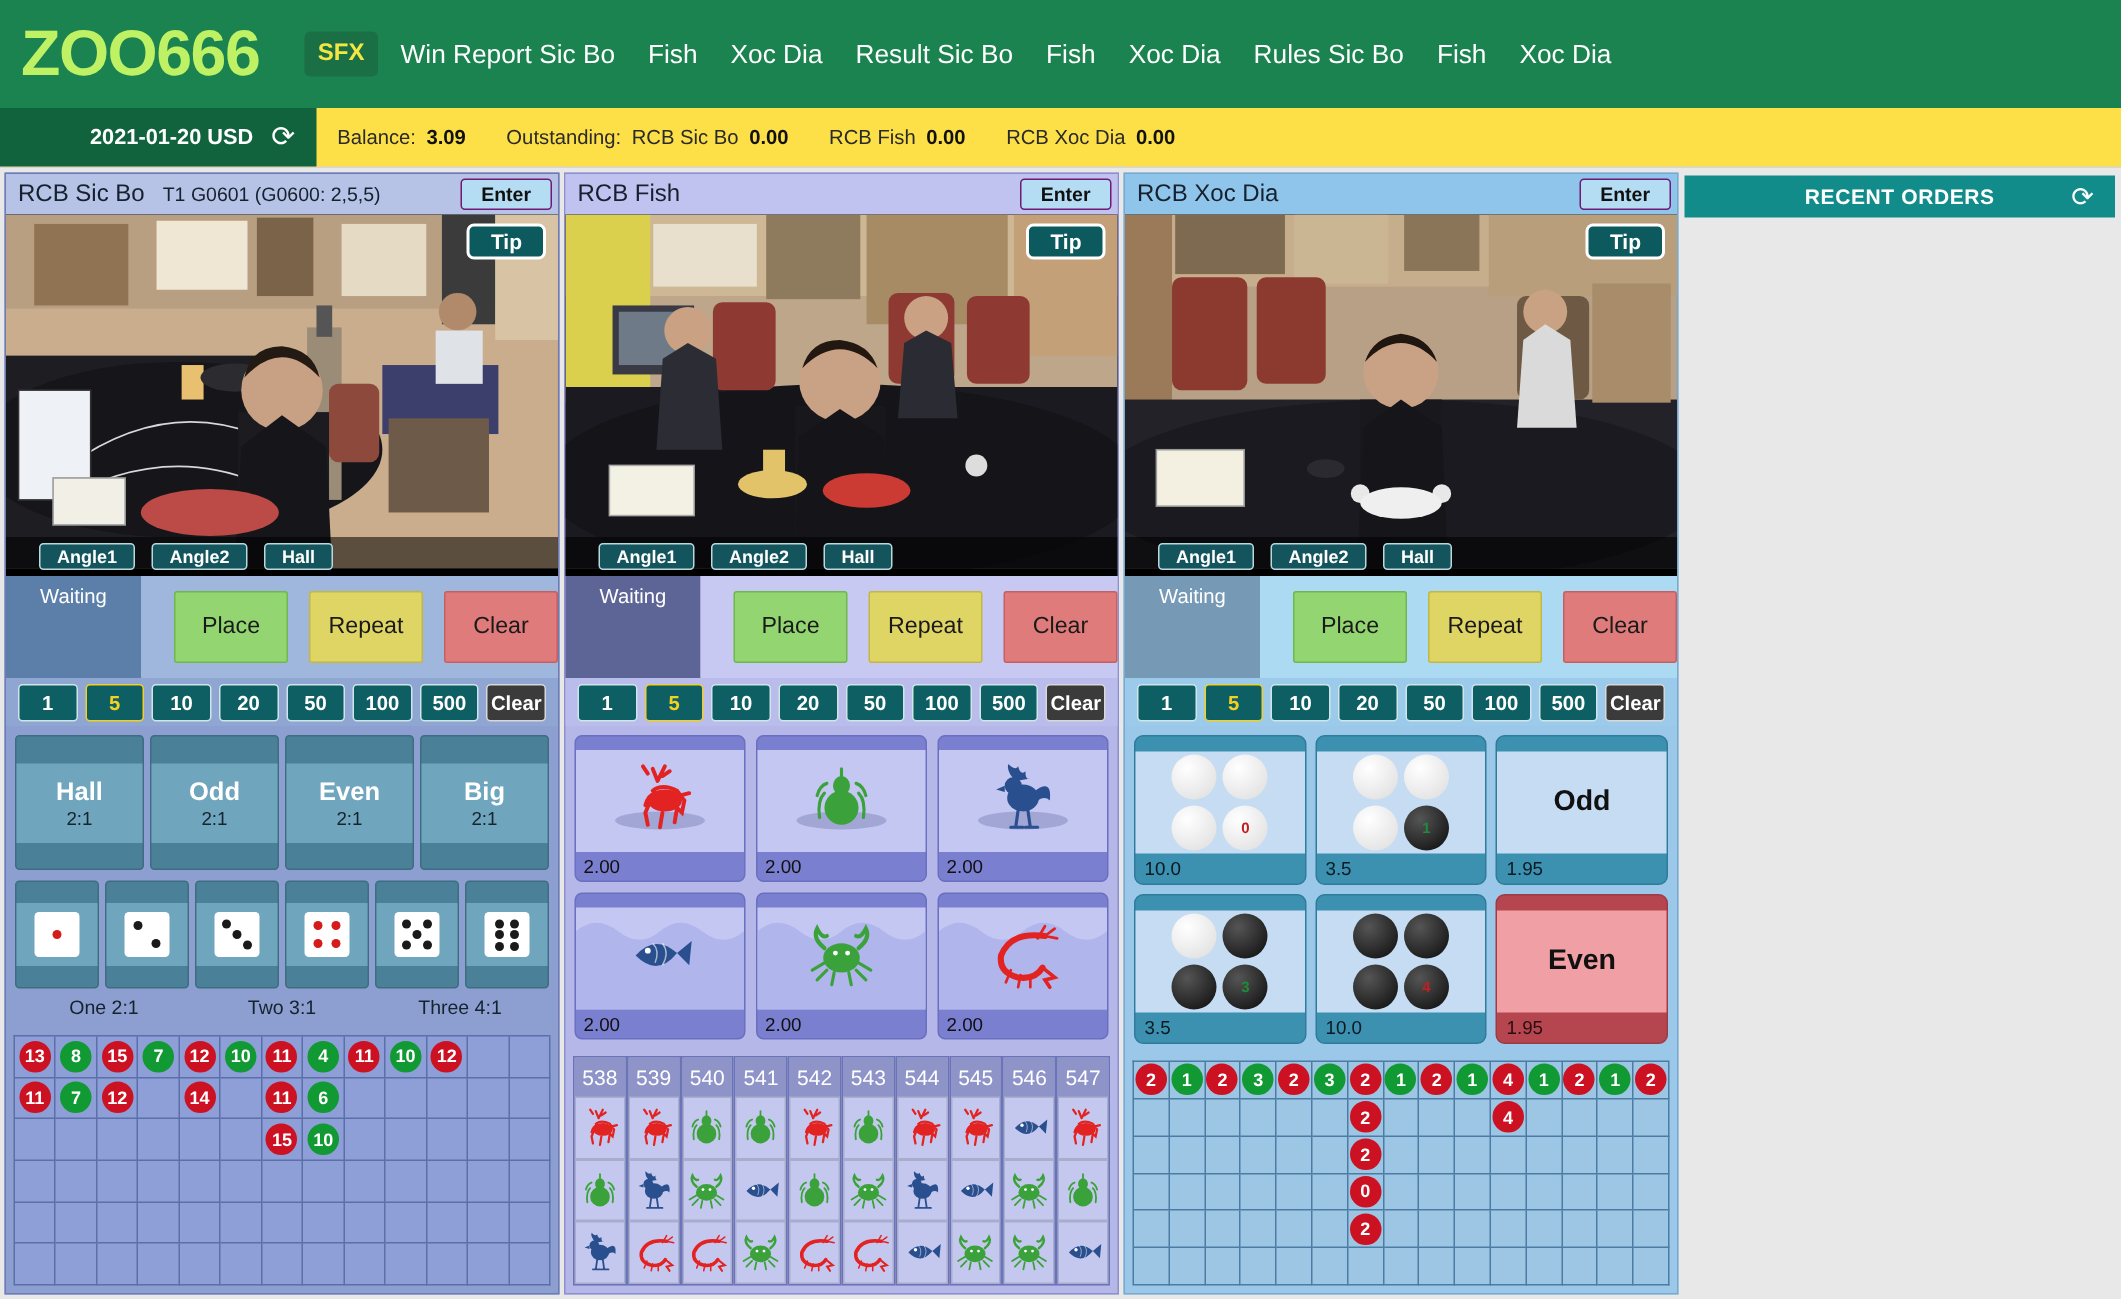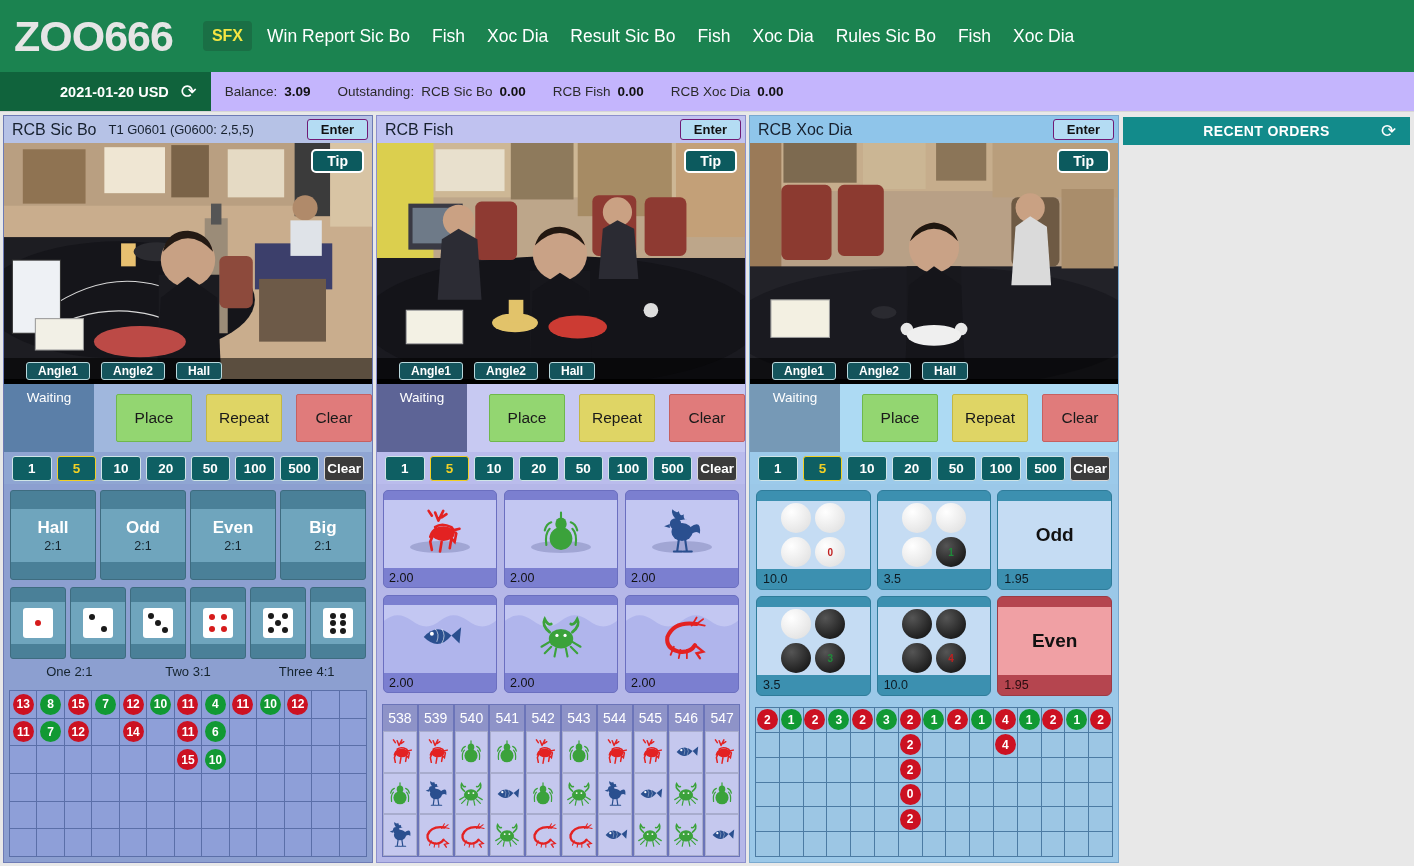--- a/index.html
+++ b/index.html
@@ -14,21 +14,21 @@
   .topnav {
     height: 72px;
     background: #1b8350;
     display: flex;
     align-items: center;
     padding-left: 14px;
   }
   .brand {
     font-size: 43px;
     font-weight: bold;
-    color: #e5e5e5;
+    color: #bef264;
     letter-spacing: -1px;
     margin-right: 30px;
     line-height: 1;
   }
   .navlinks { display: flex; align-items: center; gap: 0px; }
   .navlink {
     color: #ffffff;
     font-size: 17.5px;
     padding: 6px 11px;
     white-space: nowrap;
@@ -40,21 +40,21 @@
     background: #1a6f45;
     border-radius: 4px;
     font-size: 16px;
     padding: 6px 9px;
     margin-right: 4px;
   }
 
   
   .infobar {
     height: 40px;
-    background: #c4b5fd;
+    background: #fde047;
     display: flex;
     align-items: stretch;
     border-bottom: 1px solid #d6d6d6;
   }
   .datebox {
     background: #10633c;
     color: #ffffff;
     display: flex;
     align-items: center;
     gap: 12px;

